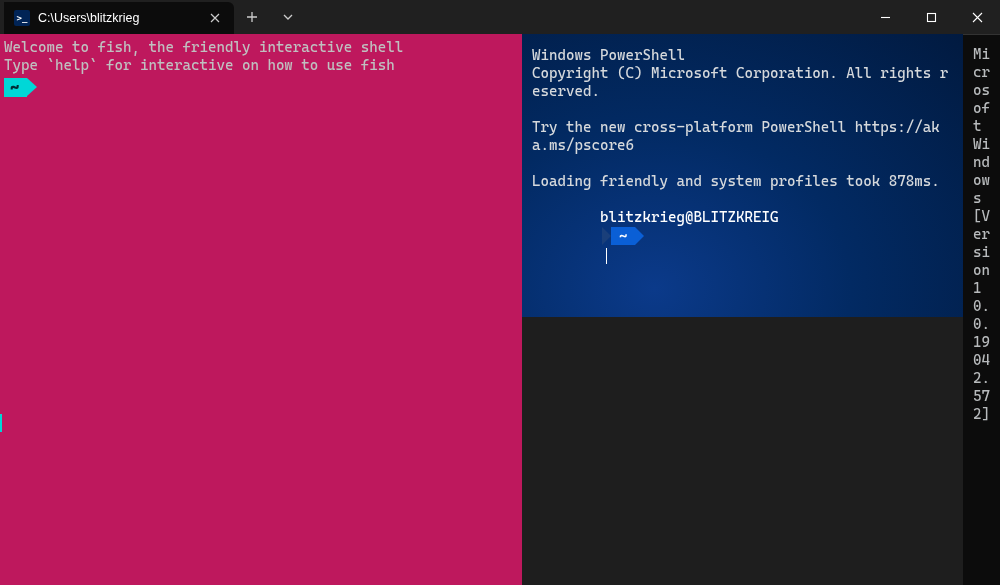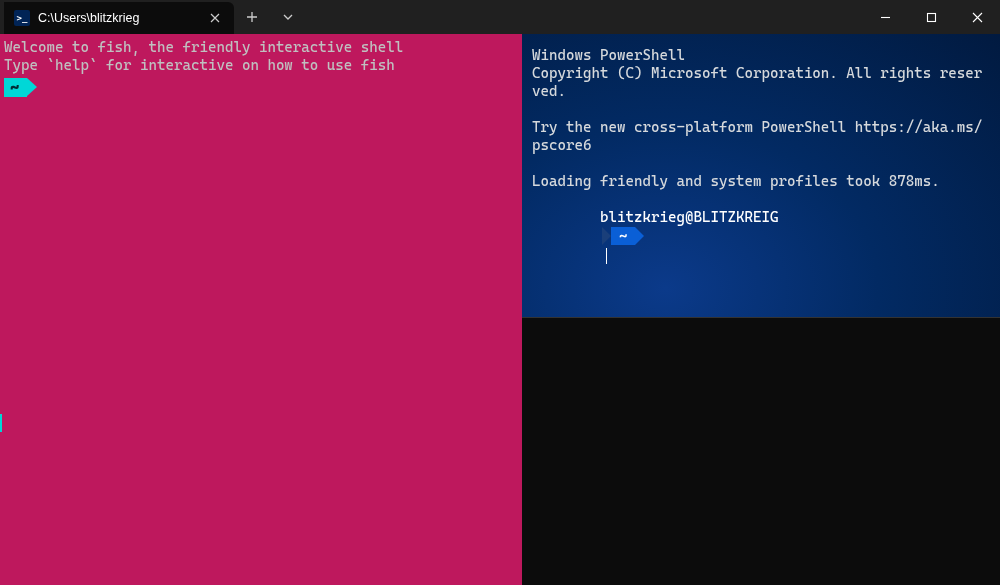--- a/index.html
+++ b/index.html
@@ -81,21 +81,21 @@
     width: 522px;
     height: 100%;
     background: #be185d;
     padding: 4px 4px;
     position: relative;
   }
   .pane-right {
     width: 478px;
     height: 100%;
     display: flex;
-    flex-direction: column;
+    flex-direction: row;
   }
   .pane-ps {
     height: 283px;
     background: radial-gradient(ellipse at 30% 90%, #0b3a8a 0%, #022a63 45%, #011a40 100%);
     padding: 12px 10px;
     position: relative;
   }
   .pane-cmd {
     flex: 1;
     background: #0c0c0c;
@@ -239,17 +239,18 @@
       <div class="term-line ps-text" style="height:18px"></div>
       <div class="term-line ps-text">Loading friendly and system profiles took 878ms.</div>
       <div class="term-line">
         <span class="ps-prompt-user">blitzkrieg@BLITZKREIG</span>
         <span class="ps-prompt-chev1"></span><span class="ps-prompt-tilde">~</span><span class="ps-prompt-chev2"></span>
         <span class="cursor-block"></span>
       </div>
     </div>
 
     <div class="pane-cmd">
+      <div class="term-line cmd-text">Microsoft Windows [Version 10.0.19042.572]</div>
       <div class="term-line" style="height:18px"></div>
     </div>
 
   </div>
 </div>
 
 </body></html>

